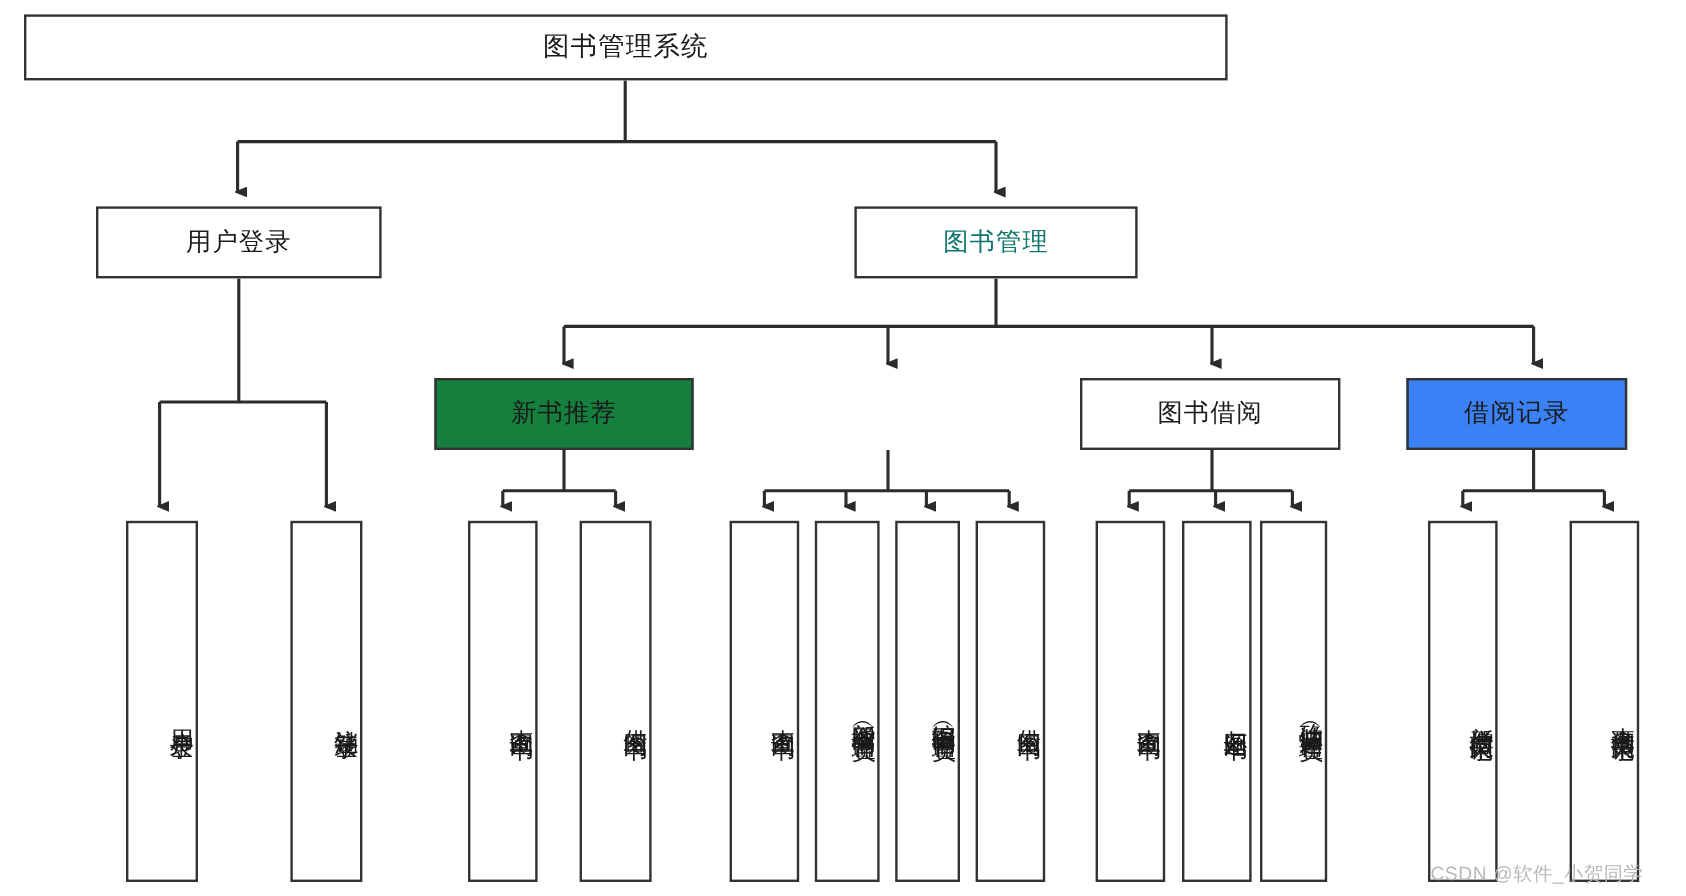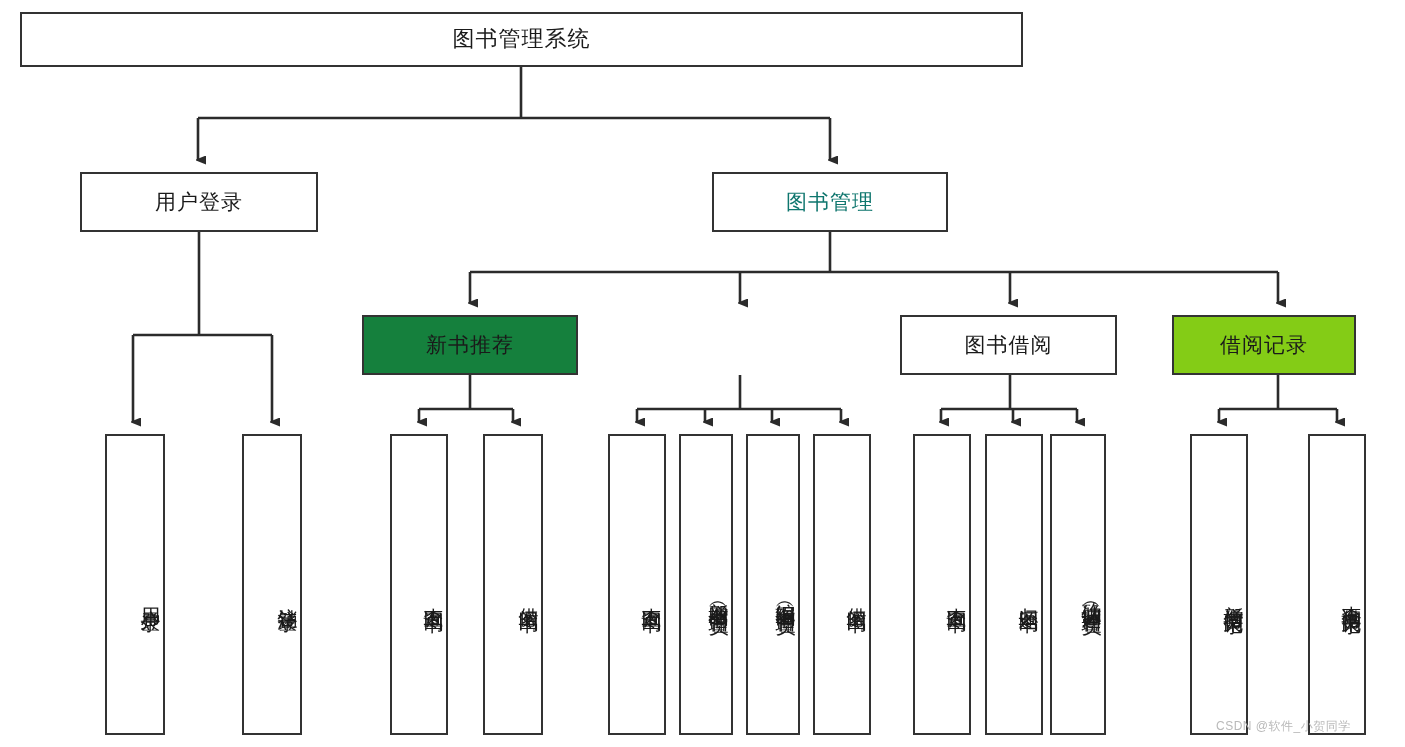--- a/index.html
+++ b/index.html
@@ -48,25 +48,24 @@
     letter-spacing: 2px;
     padding-top: 22px;
     align-items: flex-start;
     justify-content: center;
   }
   .node.root {
     font-size: 22px;
   }
   .watermark {
     position: absolute;
-    font-size: 12px;
+    font-size: 16px;
     color: #b9b9b9;
     white-space: nowrap;
     letter-spacing: 0.5px;
-    padding-left: 24px;
   }
 </style>
 </head>
 <body>
 
 <div id="canvas">
 
   <svg id="edges" viewBox="0 0 1405 747" xmlns="http://www.w3.org/2000/svg">
     <defs>
       <marker id="arrow" markerWidth="10" markerHeight="10" refX="4.5" refY="8" orient="auto" markerUnits="userSpaceOnUse">
@@ -121,21 +120,21 @@
     </g>
   </svg>
 
   <div class="node horiz root" style="left: 20px; top: 12px; width: 1003px; height: 55px; border-color: rgb(51, 51, 51); color: rgb(26, 26, 26); background: rgb(255, 255, 255);">图书管理系统</div>
 
   <div class="node horiz" style="left: 80px; top: 172px; width: 238px; height: 60px; border-color: rgb(51, 51, 51); color: rgb(26, 26, 26); background: rgb(255, 255, 255);">用户登录</div>
   <div class="node horiz" style="left: 712px; top: 172px; width: 236px; height: 60px; border-color: rgb(51, 51, 51); color: #0f766e; background: rgb(255, 255, 255);">图书管理</div>
 
   <div class="node horiz" style="left: 362px; top: 315px; width: 216px; height: 60px; border-color: rgb(51, 51, 51); color: rgb(26, 26, 26); background: #15803d;">新书推荐</div>
   <div class="node horiz" style="left: 900px; top: 315px; width: 217px; height: 60px; border-color: rgb(51, 51, 51); color: rgb(26, 26, 26); background: rgb(255, 255, 255);">图书借阅</div>
-  <div class="node horiz" style="left: 1172px; top: 315px; width: 184px; height: 60px; border-color: rgb(51, 51, 51); color: rgb(26, 26, 26); background: #84cc16;">借阅记录</div>
+  <div class="node horiz" style="left: 1172px; top: 315px; width: 184px; height: 60px; border-color: rgb(51, 51, 51); color: rgb(26, 26, 26); background: #3b82f6;">借阅记录</div>
 
   <div class="node vert" style="left: 105px; top: 434px; width: 60px; height: 301px; border-color: rgb(51, 51, 51); color: rgb(26, 26, 26); background: rgb(255, 255, 255);">用户登录</div>
   <div class="node vert" style="left: 242px; top: 434px; width: 60px; height: 301px; border-color: rgb(51, 51, 51); color: rgb(26, 26, 26); background: rgb(255, 255, 255);">注销登录</div>
 
   <div class="node vert" style="left: 390px; top: 434px; width: 58px; height: 301px; border-color: rgb(51, 51, 51); color: rgb(26, 26, 26); background: rgb(255, 255, 255);">查询图书</div>
   <div class="node vert" style="left: 483px; top: 434px; width: 60px; height: 301px; border-color: rgb(51, 51, 51); color: rgb(26, 26, 26); background: rgb(255, 255, 255);">借阅图书</div>
 
   <div class="node vert" style="left: 608px; top: 434px; width: 58px; height: 301px; border-color: rgb(51, 51, 51); color: rgb(26, 26, 26); background: rgb(255, 255, 255);">查询图书</div>
   <div class="node vert" style="left: 679px; top: 434px; width: 54px; height: 301px; border-color: rgb(51, 51, 51); color: rgb(26, 26, 26); background: rgb(255, 255, 255);">新增图书（管理员）</div>
   <div class="node vert" style="left: 746px; top: 434px; width: 54px; height: 301px; border-color: rgb(51, 51, 51); color: rgb(26, 26, 26); background: rgb(255, 255, 255);">编辑图书（管理员）</div>

